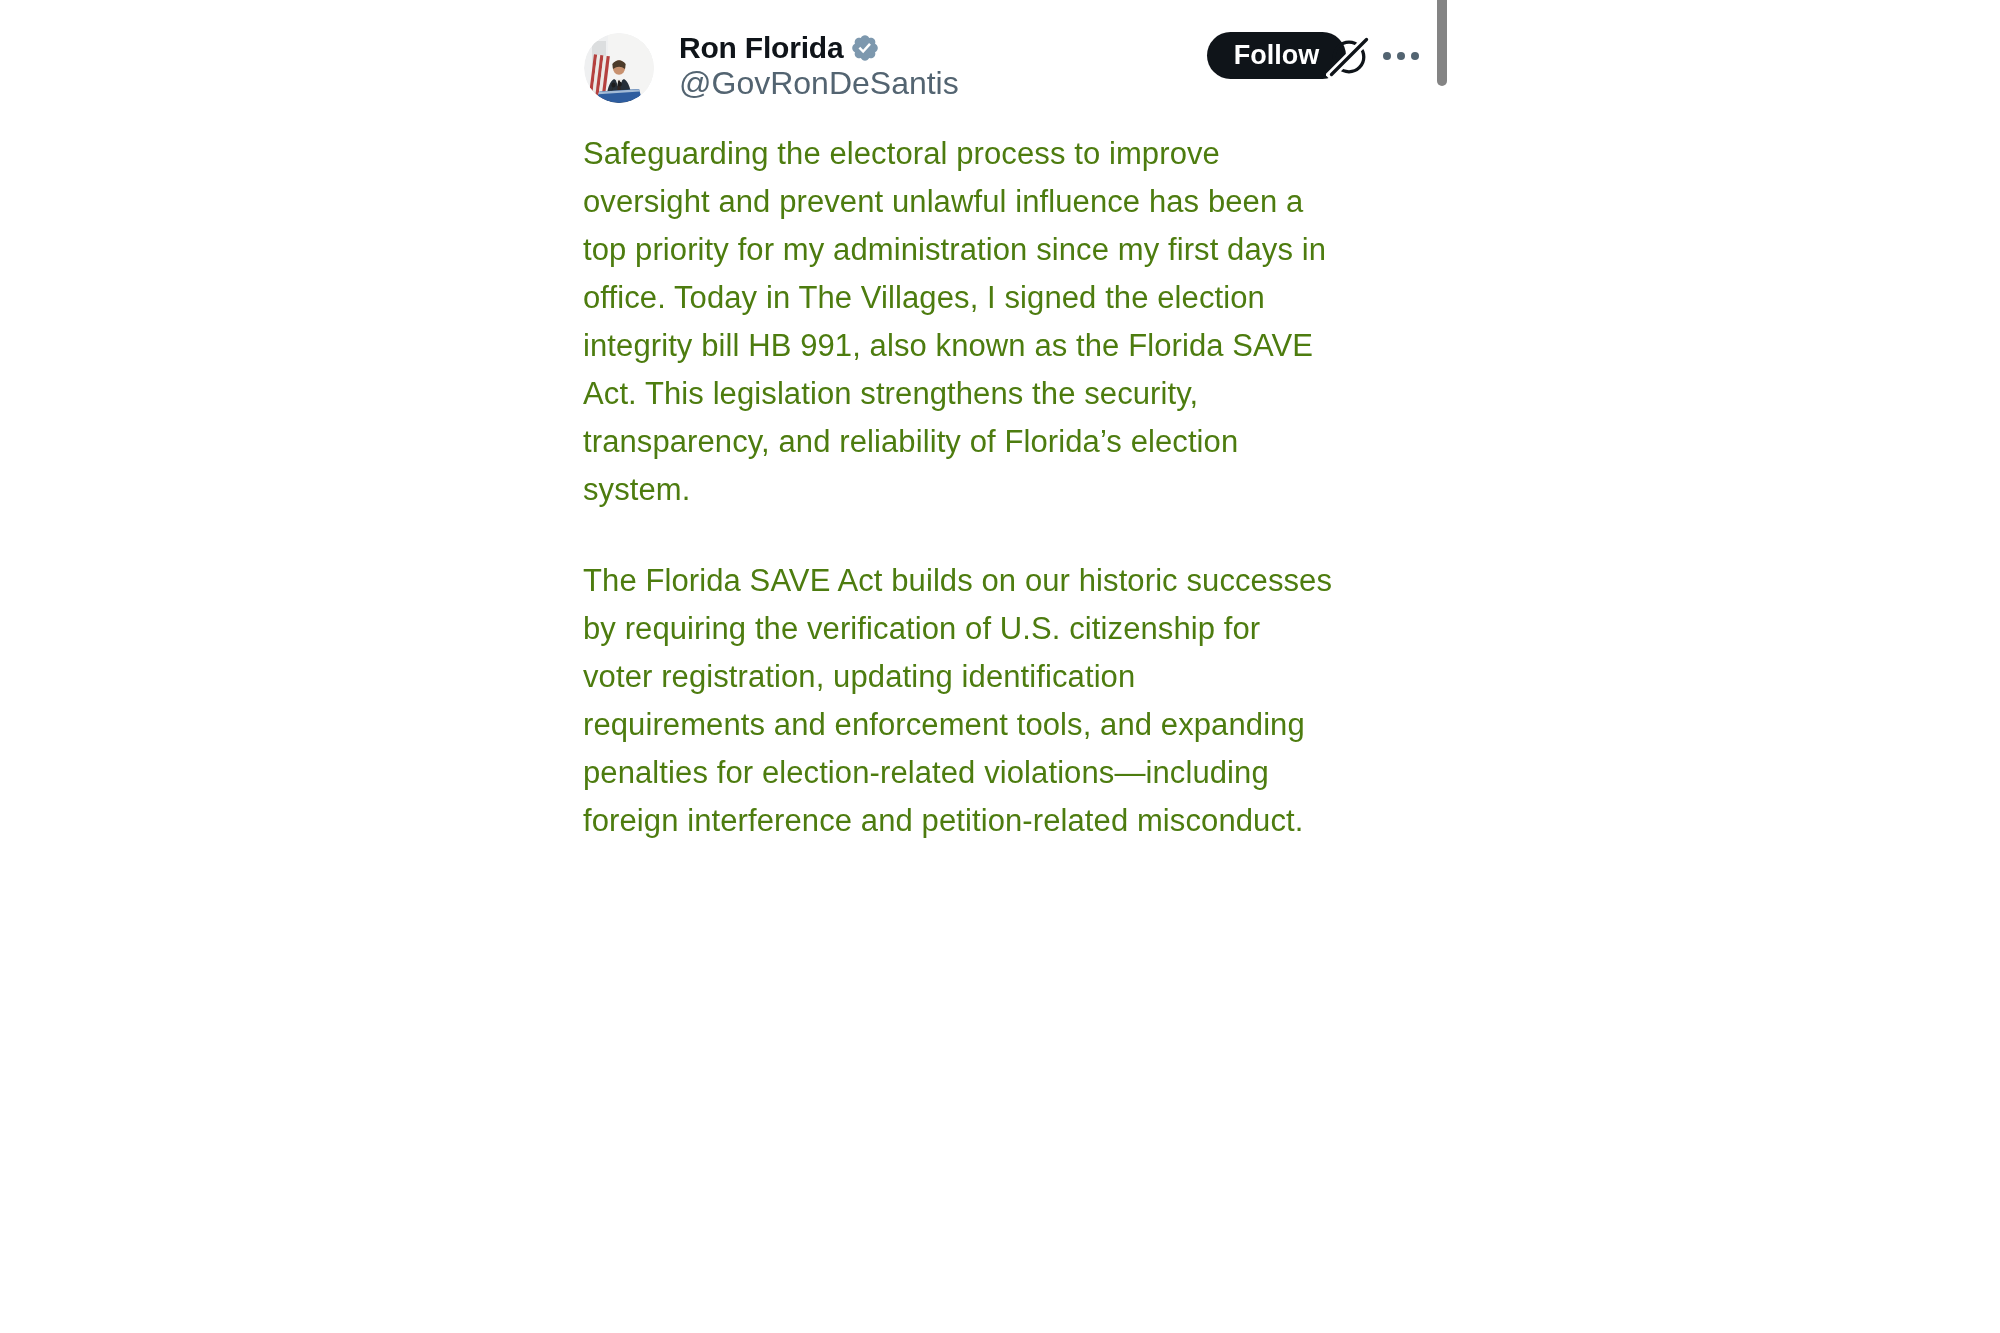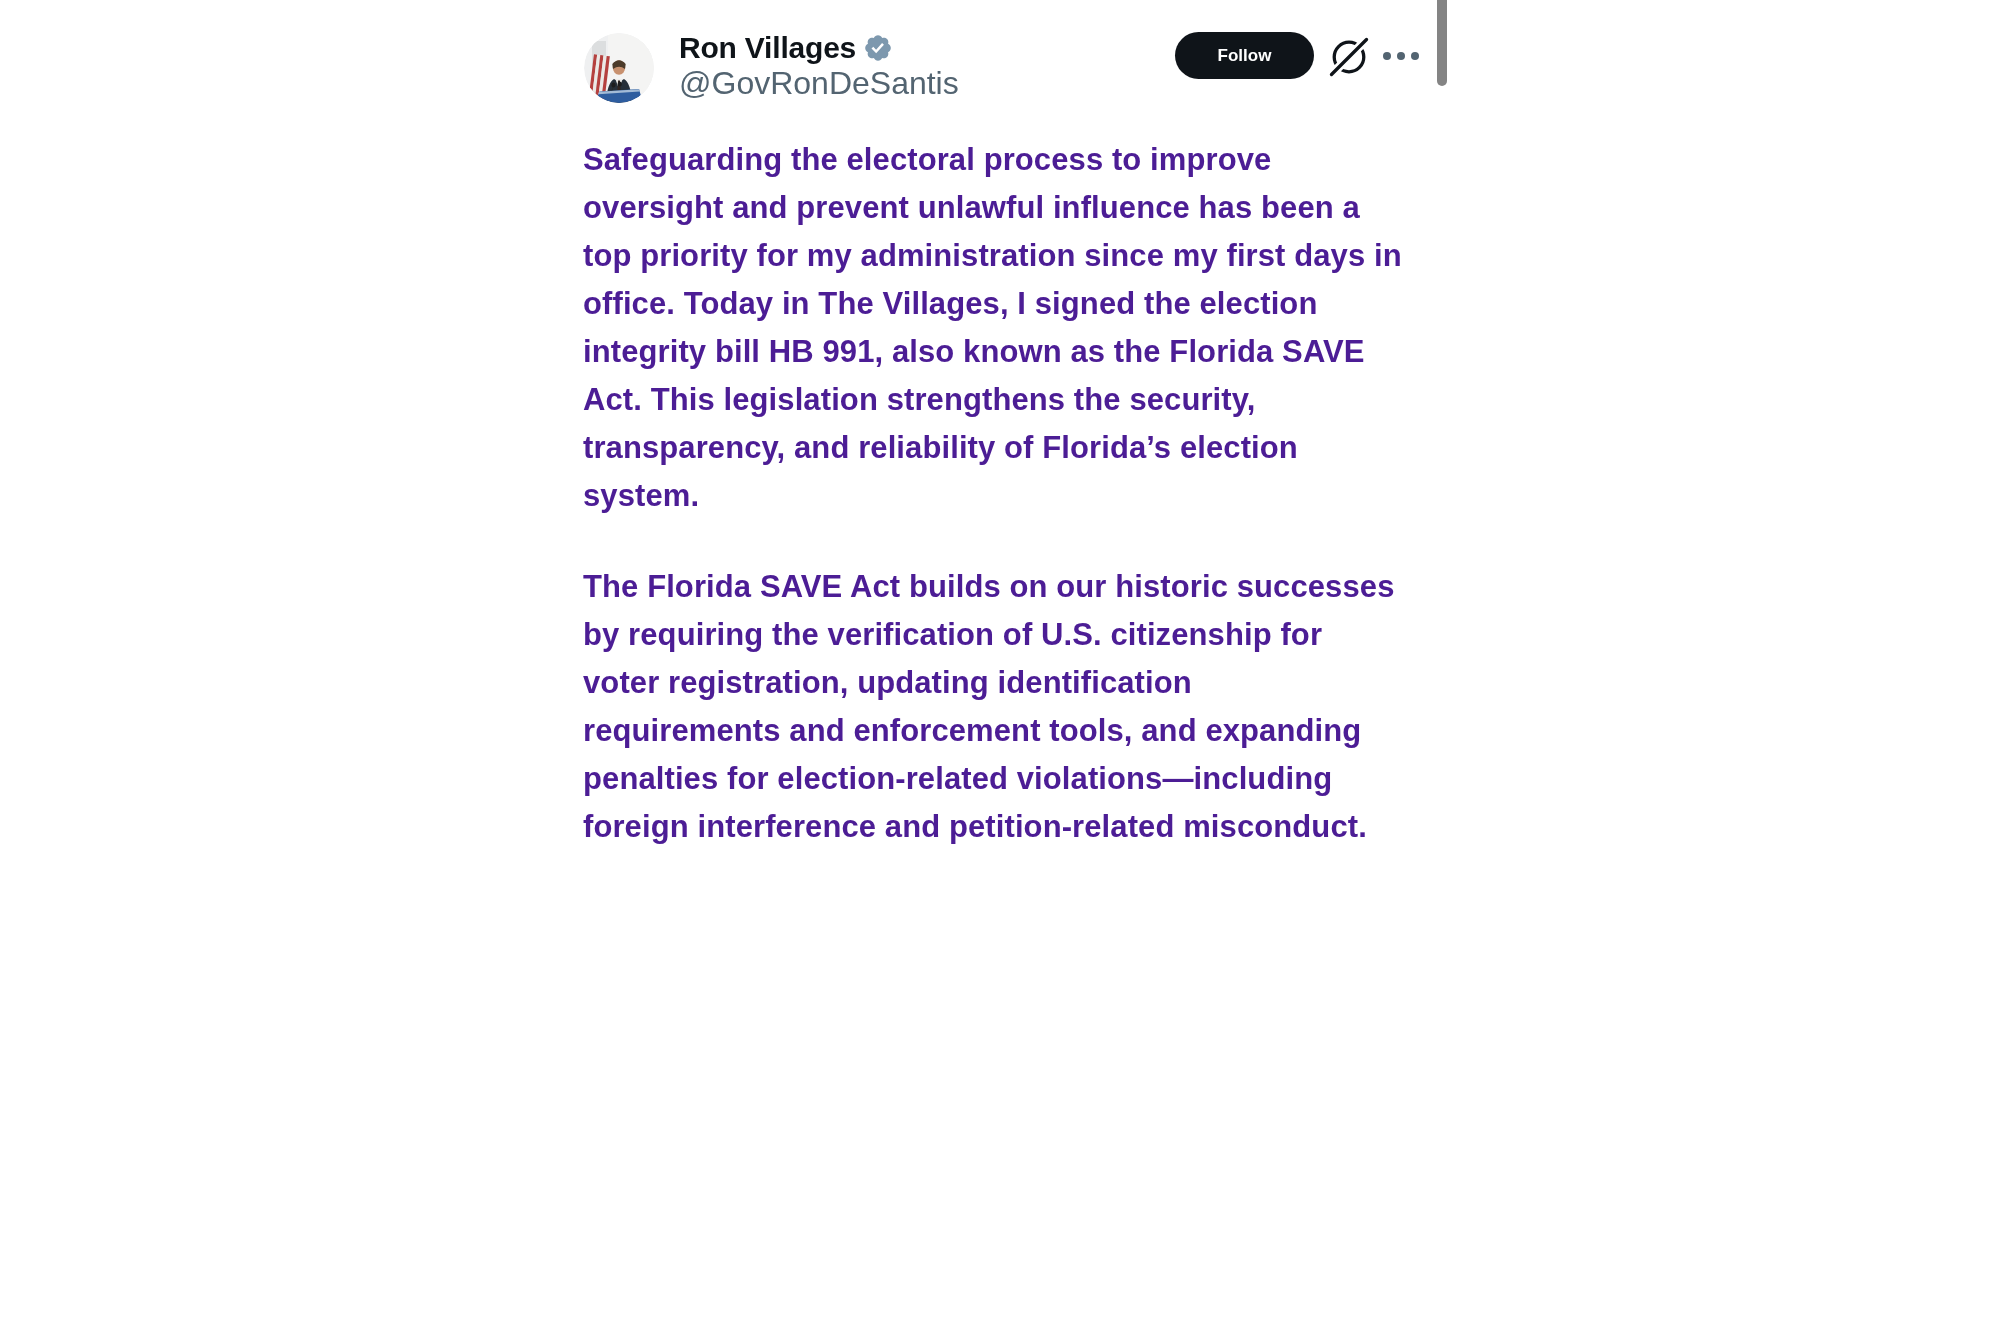--- a/index.html
+++ b/index.html
@@ -31,26 +31,26 @@
   .badge { width: 30px; height: 30px; }
   .badge svg { display: block; width: 30px; height: 30px; }
 
   .handle {
     position: absolute; left: 679px; top: 66px;
     font-size: 32px; color: #536471; line-height: 34px;
     cursor: pointer;
   }
 
   .follow-btn {
-    position: absolute; left: 1175px; top: 32px;
+    position: absolute; left: 1207px; top: 32px;
     width: 139px; height: 47px;
     background: #0f1419; color: #ffffff;
     border: none; border-radius: 24px;
     font-family: "Liberation Sans", sans-serif;
-    font-size: 17px; font-weight: 700;
+    font-size: 27px; font-weight: 700;
     cursor: pointer;
   }
 
   .grok-btn {
     position: absolute; left: 1326px; top: 34px;
     width: 46px; height: 46px;
     background: transparent; border: none; padding: 0;
     cursor: pointer;
   }
   .grok-btn svg { display: block; width: 46px; height: 46px; }
@@ -68,24 +68,24 @@
   .scroll-thumb {
     position: absolute; left: 1437px; top: 0;
     width: 10px; height: 86px;
     background: #848484;
     border-radius: 0 0 6px 6px;
     cursor: pointer;
   }
 
   
   .tweet-text {
-    position: absolute; left: 583px; top: 136px;
+    position: absolute; left: 583px; top: 130px;
     width: 880px;
     font-size: 31px; line-height: 48px;
-    color: #4c1d95; letter-spacing: 0.1px; font-weight: bold;
+    color: #4d7c0f; letter-spacing: 0.1px;
   }
   .para { white-space: pre-line; margin: 0 0 43px 0; }
   .para:last-child { margin-bottom: 0; }
 </style>
 </head>
 <body>
 
 <div class="avatar">
   <svg viewBox="0 0 70 70">
     <defs>
@@ -113,21 +113,21 @@
       <line x1="36" y1="53" x2="36.5" y2="59" stroke="#2a2a2a" stroke-width="1"></line>
       <ellipse cx="29.5" cy="52" rx="2.1" ry="2.6" fill="#1d1d1d"></ellipse>
       <ellipse cx="35.8" cy="51" rx="2.1" ry="2.6" fill="#1d1d1d"></ellipse>
       <path d="M11 70 L15.5 58.5 L55 56 L59 70 Z" fill="#2e5d9f"></path>
       <path d="M15 58.7 L55.2 56.2 L55.8 58.6 L14.2 61.2 Z" fill="#a3bbd6"></path>
     </g>
   </svg>
 </div>
 
 <div class="name-row">
-  <span class="display-name">Ron Villages</span>
+  <span class="display-name">Ron Florida</span>
   <span class="badge">
     <svg viewBox="0 0 24 24">
       <path fill="#7d98ae" fill-rule="evenodd" d="M22.25 12c0-1.43-.88-2.67-2.19-3.34.46-1.39.2-2.9-.81-3.91s-2.52-1.27-3.91-.81c-.66-1.31-1.91-2.19-3.34-2.19s-2.67.88-3.33 2.19c-1.4-.46-2.91-.2-3.92.81s-1.26 2.52-.8 3.91c-1.31.67-2.2 1.91-2.2 3.34s.89 2.67 2.2 3.34c-.46 1.39-.21 2.9.8 3.91s2.52 1.26 3.91.81c.67 1.31 1.91 2.19 3.34 2.19s2.68-.88 3.34-2.19c1.39.45 2.9.2 3.91-.81s1.27-2.52.81-3.91c1.31-.67 2.19-1.91 2.19-3.34zm-11.71 4.2L6.8 12.46l1.41-1.42 2.26 2.26 4.8-5.23 1.47 1.36-6.2 6.77z"></path>
     </svg>
   </span>
 </div>
 
 <div class="handle">@GovRonDeSantis</div>
 
 <button class="follow-btn">Follow</button>

